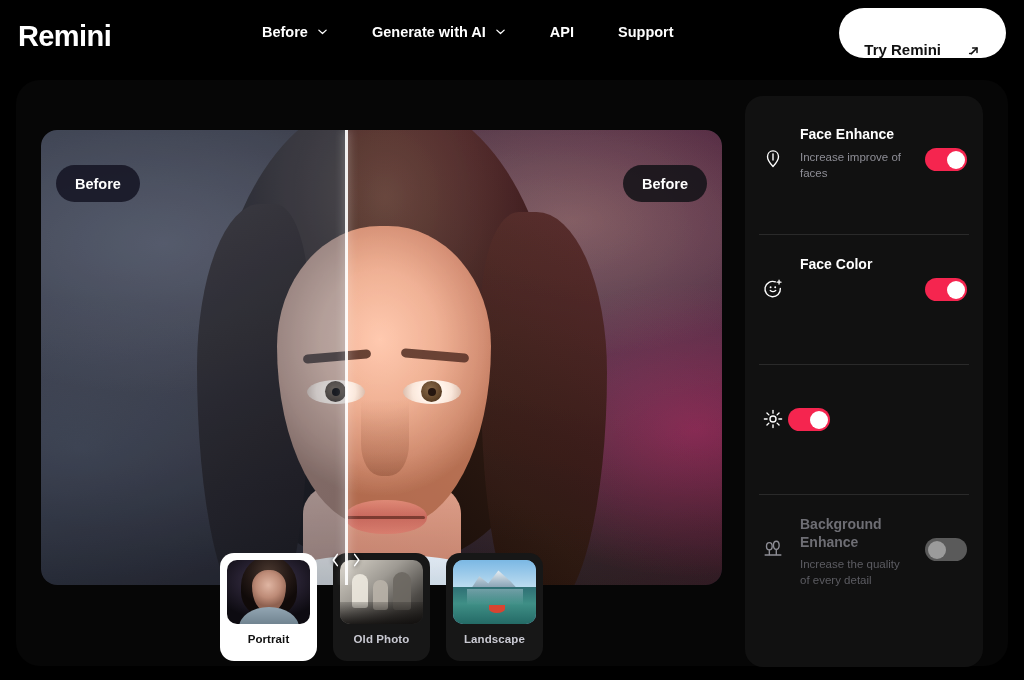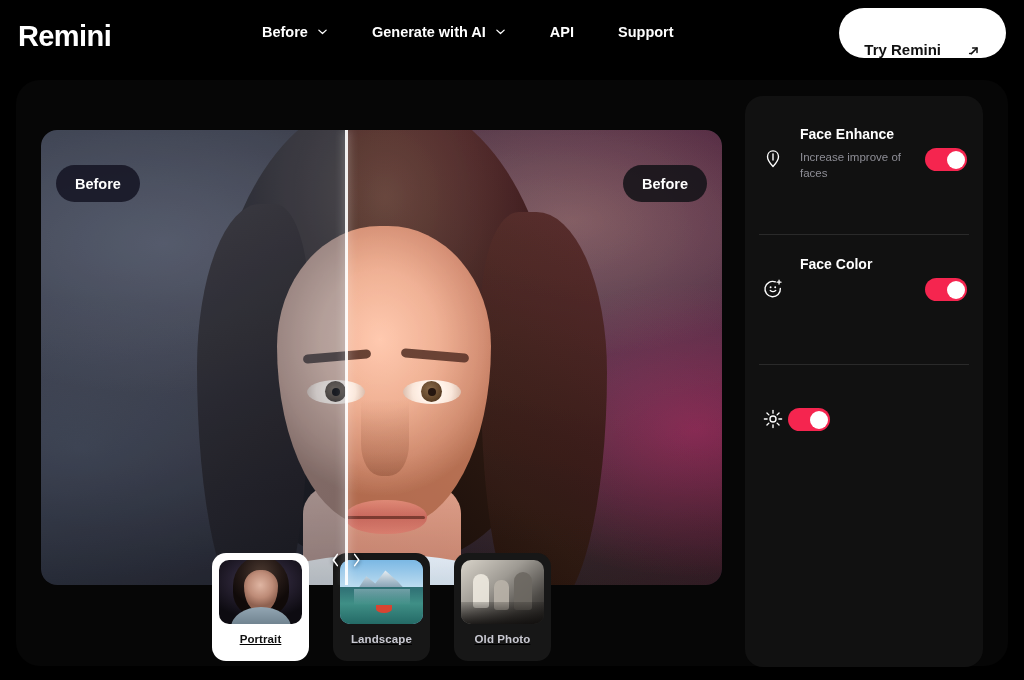--- a/index.html
+++ b/index.html
@@ -226,22 +226,21 @@
     z-index:8;
   }
   .badge-before { left:15px; background:rgba(22,22,36,.88); }
   .badge-after  { right:15px; background:rgba(18,18,22,.85); }
 
   
   .thumbs {
     position:absolute; left:25px; top:473px;
     width:681px; height:108px;
     display:flex; justify-content:center; align-items:flex-start;
-    gap:24px;
-    text-decoration:underline;
+    gap:16px;
   }
   .thumb {
     width:97px; height:108px;
     border-radius:14px;
     padding:7px 7px 0 7px;
     display:flex; flex-direction:column; align-items:center;
     background:#171717;
     cursor:pointer;
   }
   .thumb.selected { background:#fff; }
@@ -495,42 +494,42 @@
         <div class="art-portrait"></div>
         <div class="ap-hair"></div>
         <div class="ap-face"></div>
         <div class="ap-sh"></div>
       </div>
       <div class="thumb-label">Portrait</div>
     </div>
 
     <div class="thumb">
       <div class="thumb-img">
+        <div class="art-old">
+          <div class="ao-f1"></div>
+          <div class="ao-f2"></div>
+          <div class="ao-f3"></div>
+          <div class="ao-dark"></div>
+        </div>
+      </div>
+      <div class="thumb-label">Old Photo</div>
+    </div>
+
+    <div class="thumb">
+      <div class="thumb-img">
         <div class="art-landscape">
           <div class="al-sky"></div>
           <div class="al-mtn"></div>
           <div class="al-trees"></div>
           <div class="al-water"></div>
           <div class="al-refl"></div>
           <div class="al-boat"></div>
         </div>
       </div>
       <div class="thumb-label">Landscape</div>
-    </div>
-
-    <div class="thumb">
-      <div class="thumb-img">
-        <div class="art-old">
-          <div class="ao-f1"></div>
-          <div class="ao-f2"></div>
-          <div class="ao-f3"></div>
-          <div class="ao-dark"></div>
-        </div>
-      </div>
-      <div class="thumb-label">Old Photo</div>
     </div>
 
   </div>
 
   <div class="panel">
 
     <div class="opt">
       <div class="opt-icon">
         <svg width="22" height="22" viewBox="0 0 24 24">
           <path d="M12 3.2 C15.6 3.2 18 6 18 9.6 C18 13.4 15.4 16.6 12 20.2 C8.6 16.6 6 13.4 6 9.6 C6 6 8.4 3.2 12 3.2 Z" stroke="#fff" stroke-width="1.5" fill="none" stroke-linejoin="round"></path>
@@ -578,15 +577,33 @@
             <path d="M18.6 5.4 L16.5 7.5"></path>
               <path d="M7.5 16.5 L5.4 18.6"></path>
           </g>
         </svg>
       </div>
       <div class="toggle">
         <div class="knob"></div>
       </div>
     </div>
 
+    <div class="opt off">
+      <div class="opt-icon">
+        <svg width="22" height="22" viewBox="0 0 24 24">
+          <ellipse cx="8" cy="9" rx="3.1" ry="4" stroke="#8e8e96" stroke-width="1.5" fill="none"></ellipse>
+          <path d="M8 13 V18" stroke="#8e8e96" stroke-width="1.5" stroke-linecap="round"></path>
+          <ellipse cx="15.6" cy="8" rx="3.1" ry="4.4" stroke="#8e8e96" stroke-width="1.5" fill="none"></ellipse>
+          <path d="M15.6 12.4 V18" stroke="#8e8e96" stroke-width="1.5" stroke-linecap="round"></path>
+          <path d="M3.4 18.6 H20.6" stroke="#8e8e96" stroke-width="1.5" stroke-linecap="round"></path>
+        </svg>
+      </div>
+      <div class="opt-text">
+        <div class="opt-title">Background Enhance</div>
+        <div class="opt-desc">Increase the quality of every detail</div>
+      </div>
+      <div class="toggle off">
+        <div class="knob"></div>
+      </div>
+    </div>
 
   </div>
 </div>
 
 </body></html>

